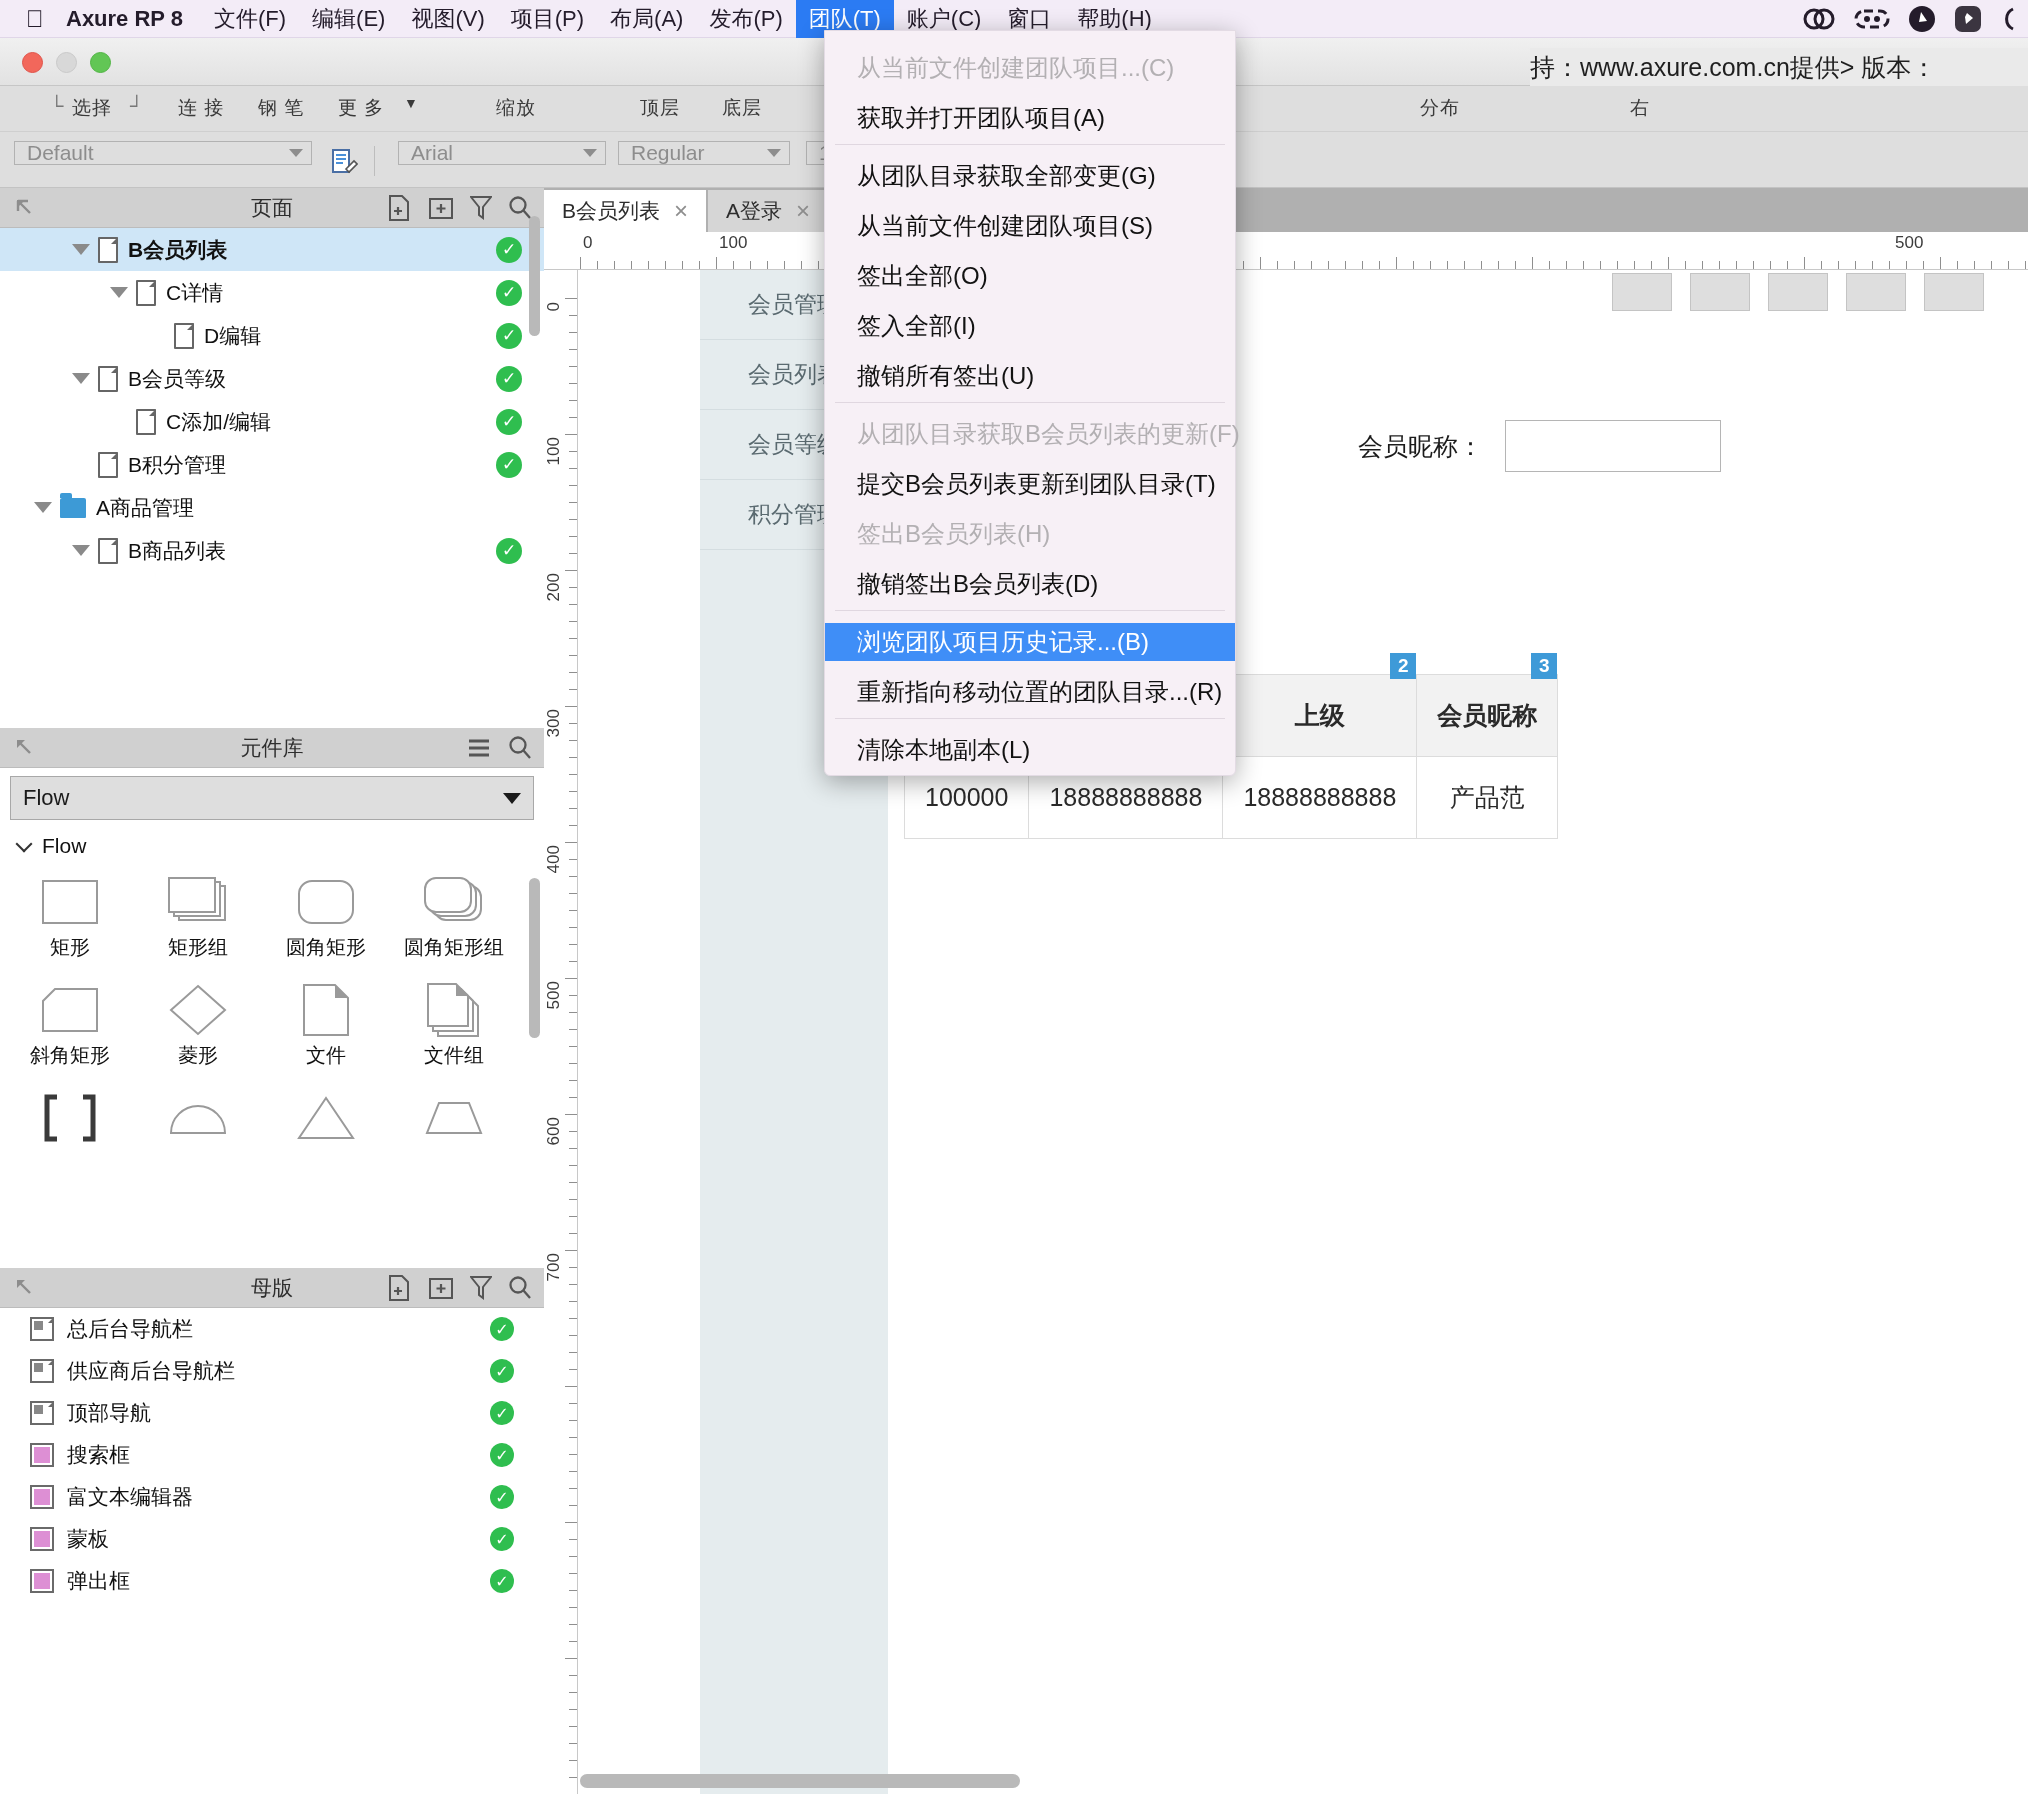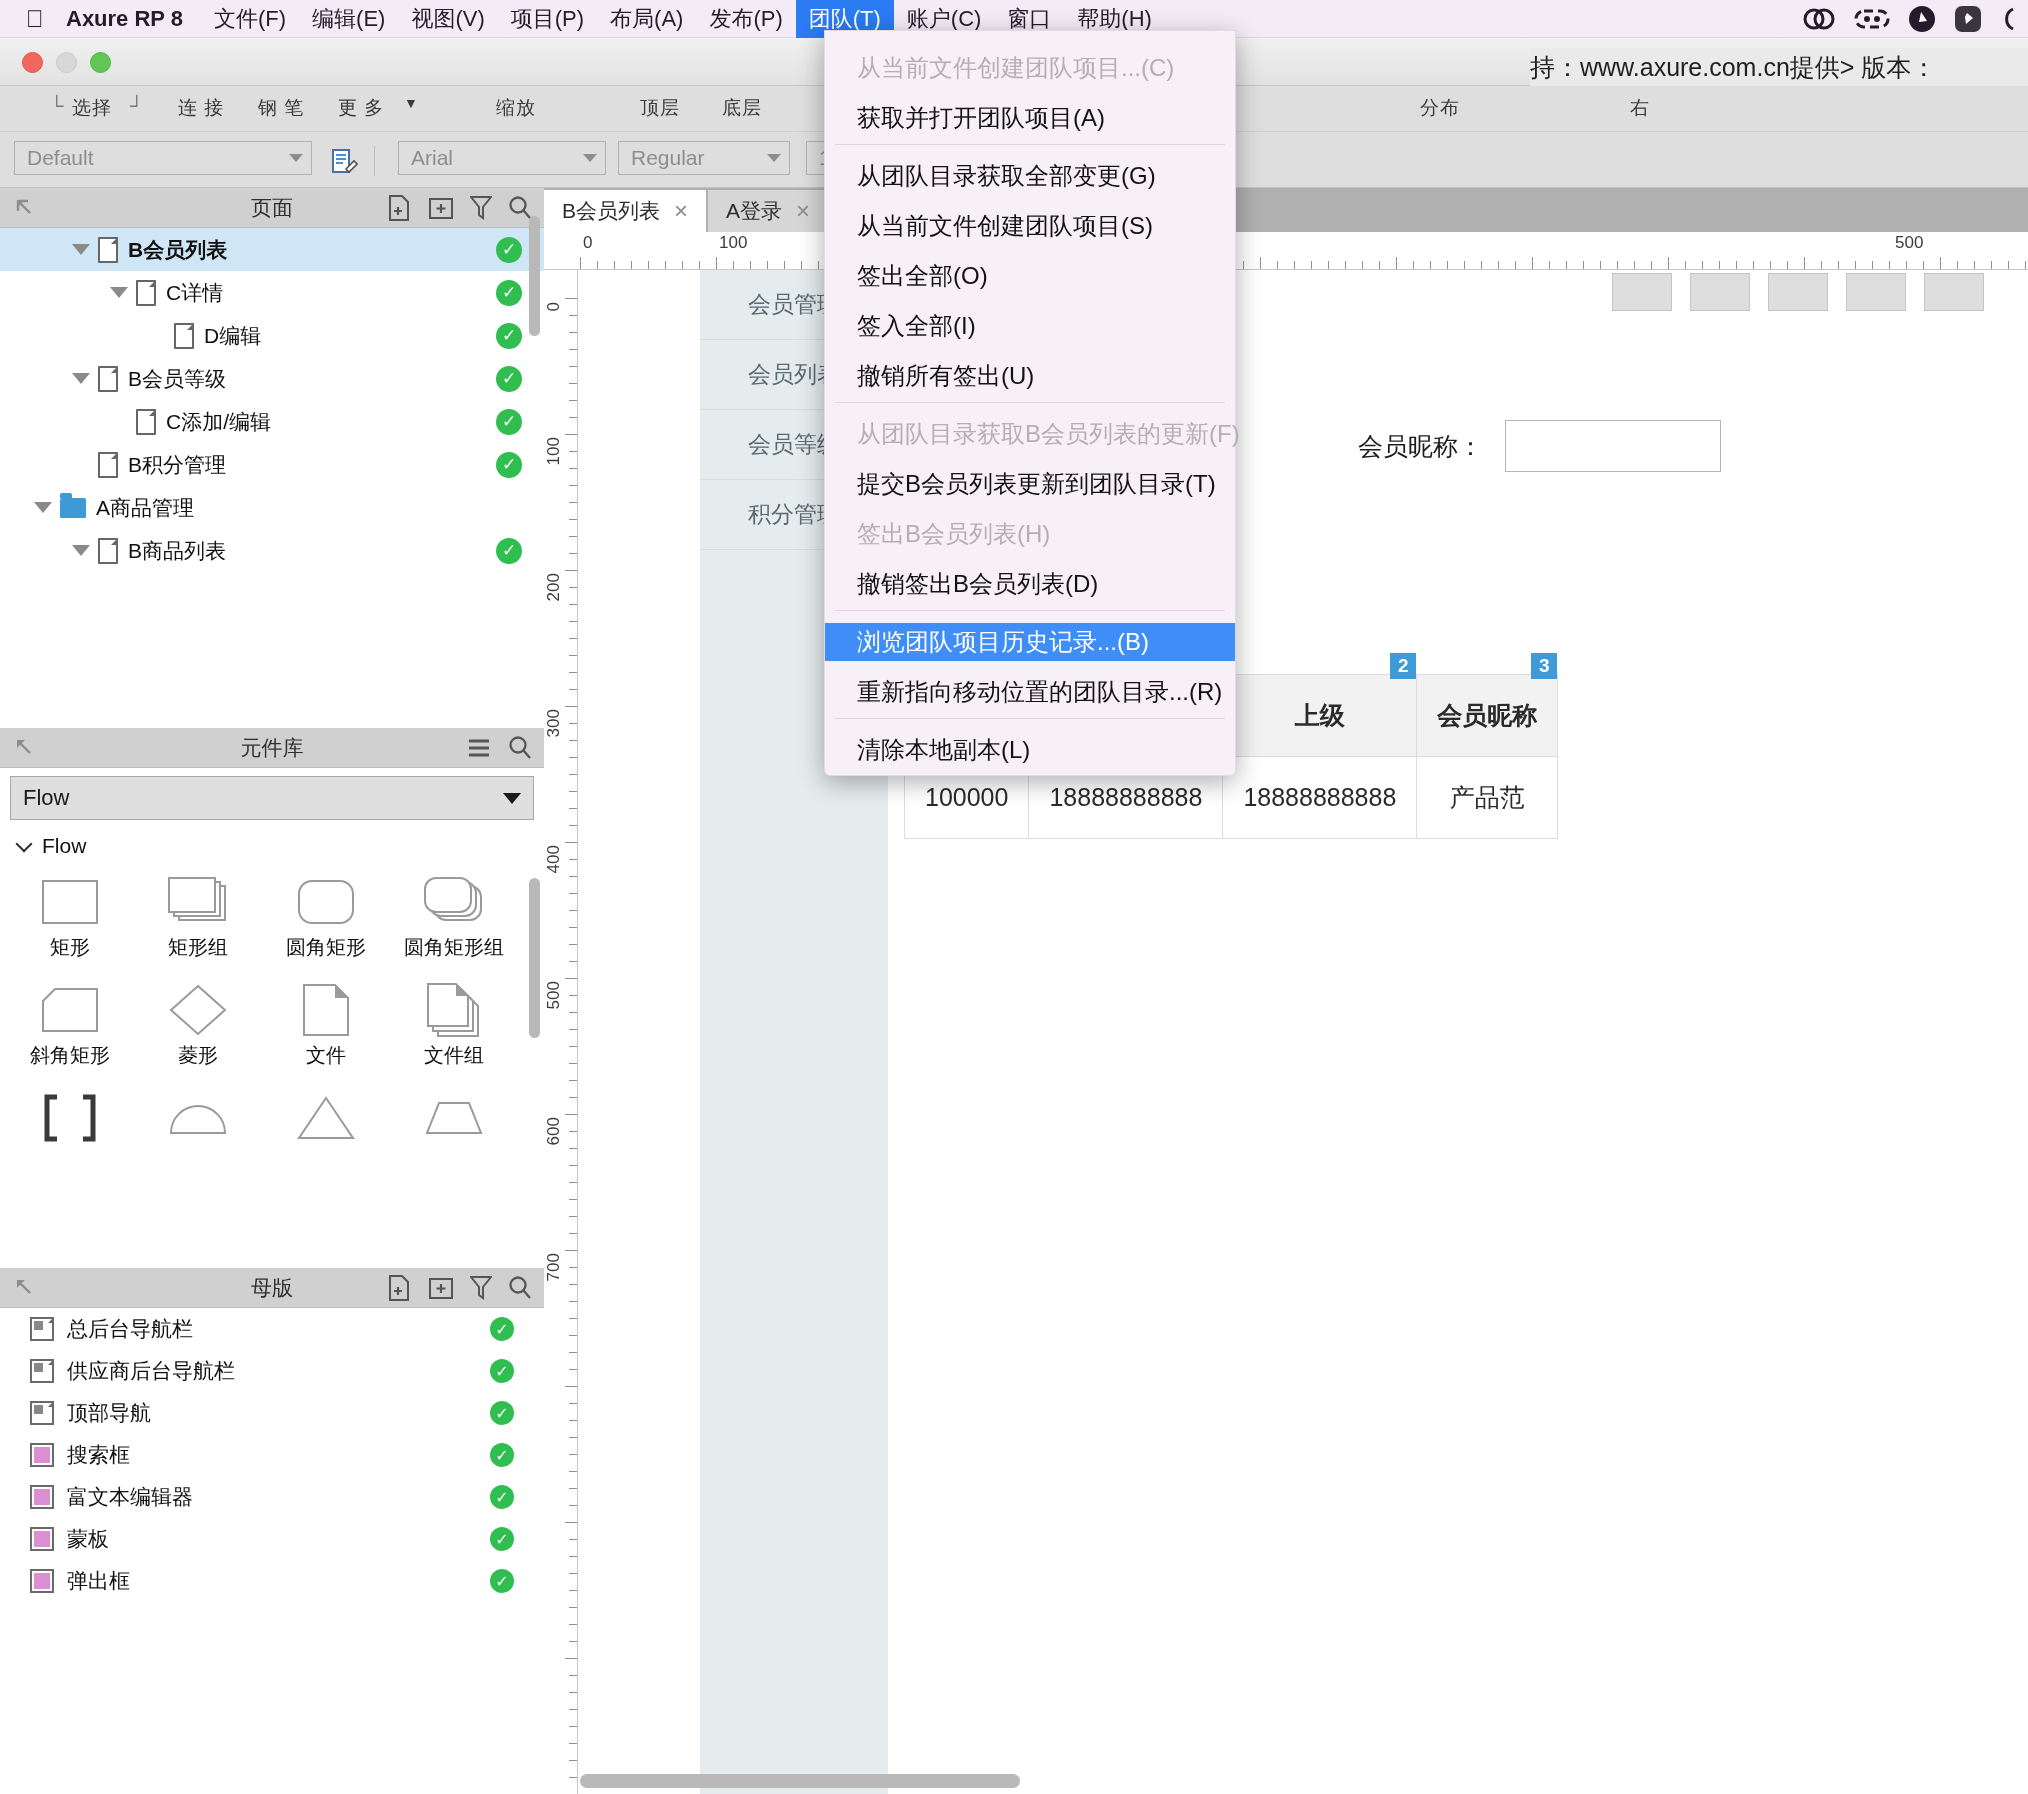--- a/index.html
+++ b/index.html
@@ -57,21 +57,21 @@
     font-size:19px; color:#3a3a3a; z-index:10;
   }
   .tb1-item{ position:absolute; top:9px; white-space:nowrap; letter-spacing:1px;}
 
   
   .toolbar2{
     position:absolute; left:0; top:132px; width:2028px; height:56px;
     background:#dedede; border-bottom:1px solid #c3c3c3; z-index:10;
   }
   .tfield{
-    position:absolute; top:9px; height:34px;
+    position:absolute; top:9px; height:24px;
     background:#dedede; border:1px solid #b2b2b2;
     display:flex; align-items:center; padding:0 8px 0 12px;
     font-size:21px; color:#8d8d8d;
   }
   .tfield .cap{ flex:1; overflow:hidden; white-space:nowrap; }
   .caret{ width:0;height:0;border-left:7px solid transparent;border-right:7px solid transparent;border-top:8px solid #8d8d8d; margin-left:6px;}
   .tbtn{
     position:absolute; top:9px; width:44px; height:38px;
     border:1px solid #c4c4c4; background:#dedede;
     display:flex; align-items:center; justify-content:center;

